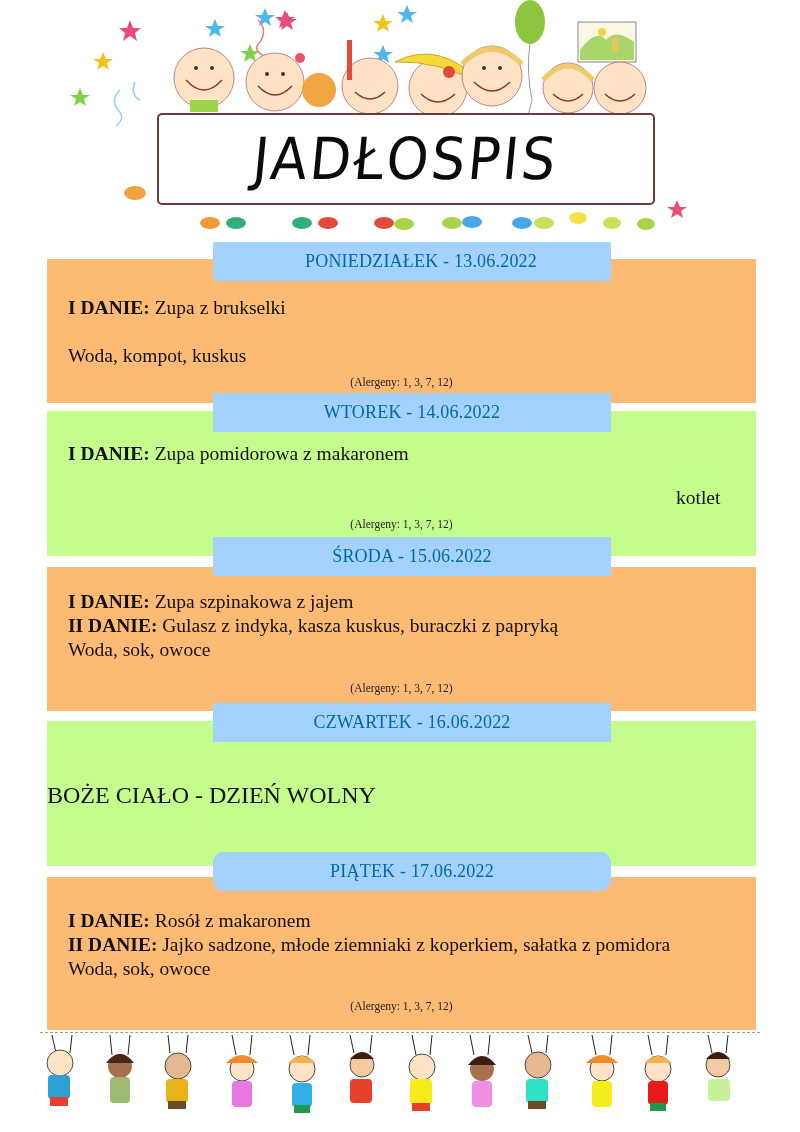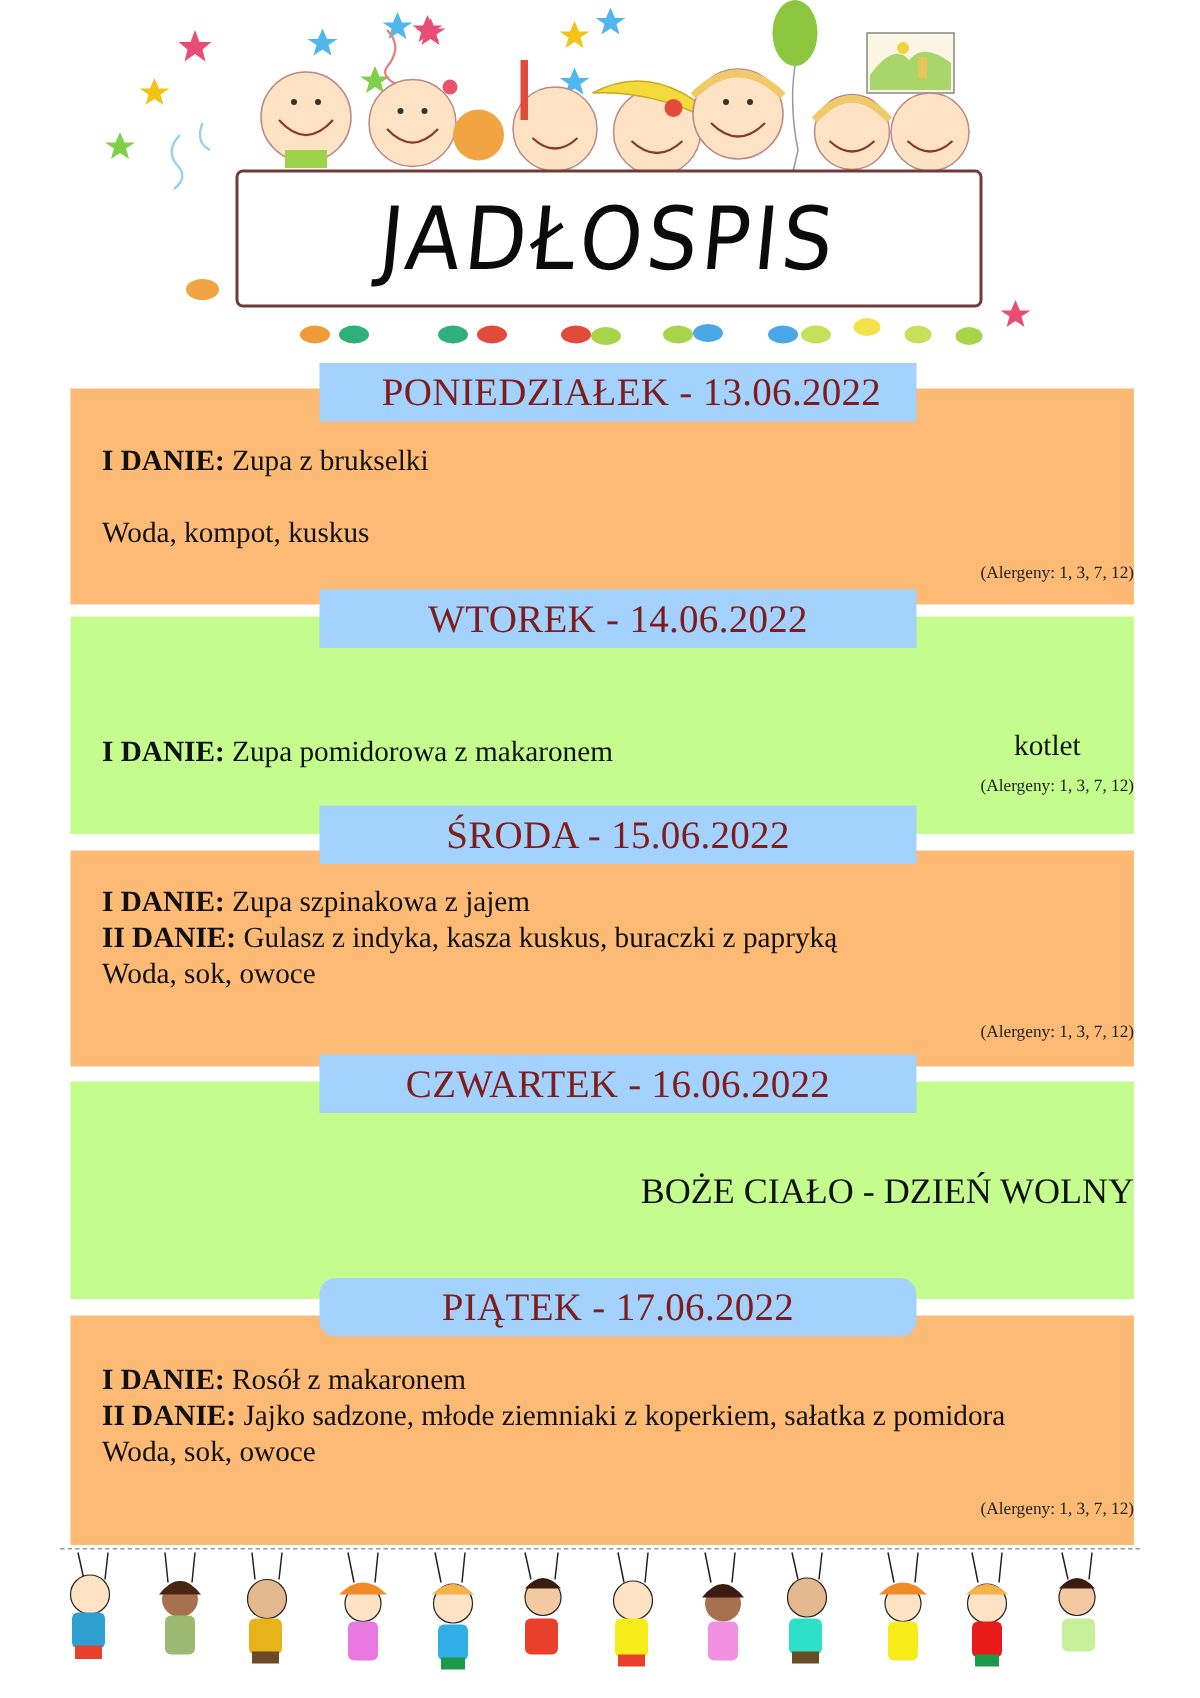--- a/index.html
+++ b/index.html
@@ -25,35 +25,35 @@
     }
 
     
     .panel { position: absolute; left: 47px; width: 709px; box-sizing: border-box; }
     .panel.mint { background: #fdba74; }
     .panel.lime { background: #c4fd8e; }
     .day-header {
       position: absolute; left: 213px; width: 398px; height: 39px;
       background: #a2d2fd;
       display: flex; align-items: center; justify-content: center;
-      font-family: "Liberation Serif", serif; font-size: 26px; color: #7f1d1d;
+      font-family: "Liberation Serif", serif; font-size: 18px; color: #0369a1;
       letter-spacing: 0.2px;
     }
     .day-header.pon { padding-left: 18px; box-sizing: border-box; }
     .meal {
       position: absolute; left: 21px; font-family: "Liberation Serif", serif;
       font-size: 19.5px; line-height: 25px; color: #111; white-space: nowrap;
     }
     .meal b { font-weight: bold; }
     .allergens {
-      position: absolute; left: 0; width: 100%; text-align: right;
+      position: absolute; left: 0; width: 100%; text-align: center;
       font-family: "Liberation Serif", serif; font-size: 11.5px; color: #222;
     }
     .holiday {
-      position: absolute; left: 0; width: 100%; text-align: right;
+      position: absolute; left: 0; width: 100%; text-align: left;
       font-family: "Liberation Serif", serif; font-size: 24px; color: #111;
     }
     .rope {
       position: absolute; left: 40px; top: 1032px; width: 720px; height: 0;
       border-top: 1px dashed #9a9a9a;
     }
     .kids { position: absolute; left: 0; top: 1033px; width: 800px; height: 99px; }
   </style>
 </head>
 <body>
@@ -153,21 +153,21 @@
 </div>
 
 <div class="panel mint" style="top:259px; height:144px;">
   <div class="meal" style="top:36px;"><b>I DANIE:</b><span> Zupa z brukselki</span></div>
   <div class="meal" style="top:84px;">Woda, kompot, kuskus</div>
   <div class="allergens" style="top:117px;">(Alergeny: 1, 3, 7, 12)</div>
 </div>
 <div class="day-header pon" style="top:242px;">PONIEDZIAŁEK - 13.06.2022</div>
 
 <div class="panel lime" style="top:411px; height:145px;">
-  <div class="meal" style="top:30px;margin-top:48px;"><b>I DANIE:</b><span> Zupa pomidorowa z makaronem</span></div>
+  <div class="meal" style="top:30px;"><b>I DANIE:</b><span> Zupa pomidorowa z makaronem</span></div>
   <div class="meal" style="top:74px; left:629px;">kotlet</div>
   <div class="allergens" style="top:107px;">(Alergeny: 1, 3, 7, 12)</div>
 </div>
 <div class="day-header" style="top:393px;">WTOREK - 14.06.2022</div>
 
 <div class="panel mint" style="top:567px; height:144px;">
   <div class="meal" style="top:22px;"><b>I DANIE:</b><span> Zupa szpinakowa z jajem</span></div>
   <div class="meal" style="top:46px;"><b>II DANIE:</b><span> Gulasz z indyka, kasza kuskus, buraczki z papryką</span></div>
   <div class="meal" style="top:70px;">Woda, sok, owoce</div>
   <div class="allergens" style="top:115px;">(Alergeny: 1, 3, 7, 12)</div>

